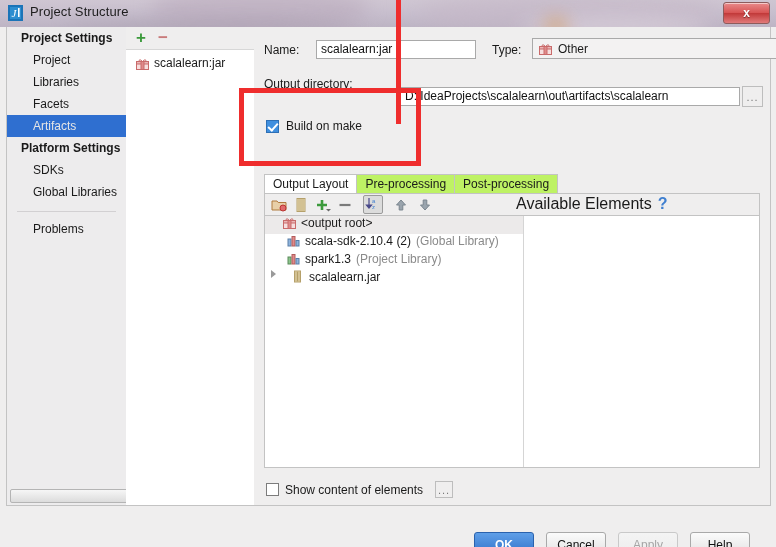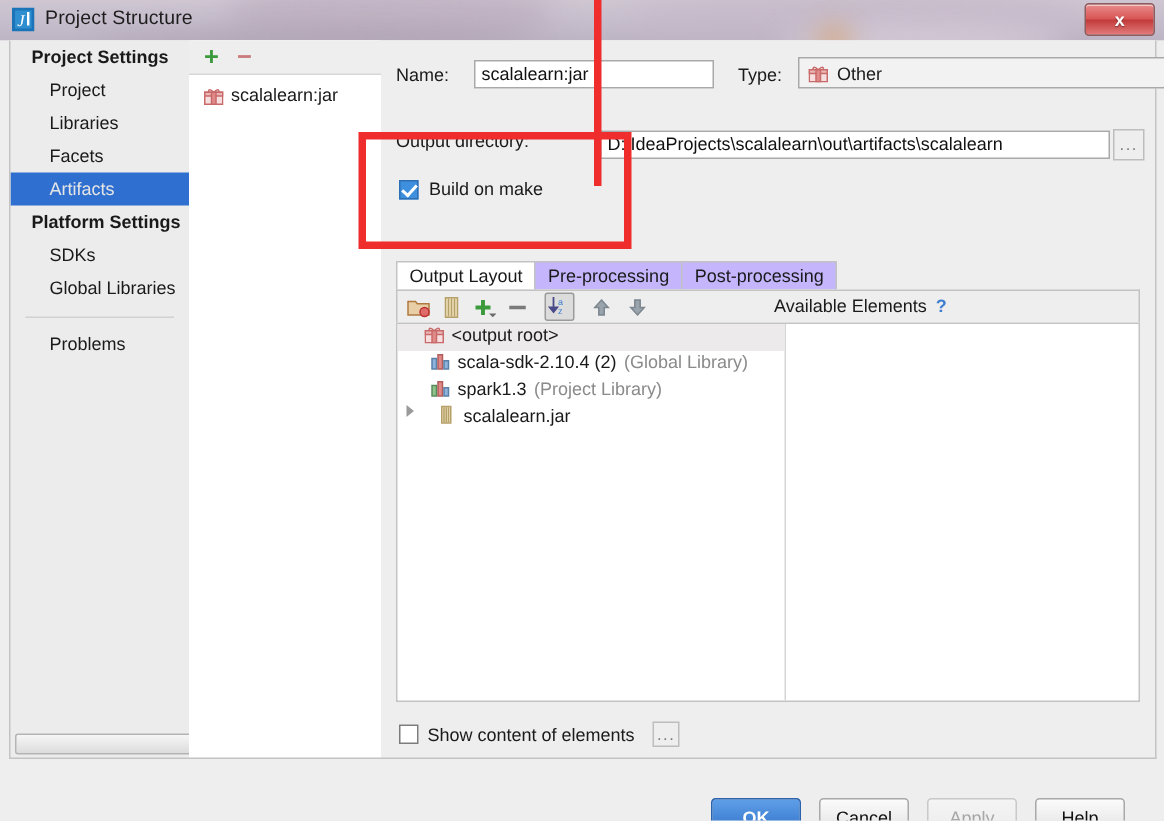--- a/index.html
+++ b/index.html
@@ -109,35 +109,35 @@
   .chk.on{background:#3f8fdf;border-color:#2d6fb5;position:relative;}
   .chk.on:after{
     content:"";position:absolute;left:3px;top:0px;width:4px;height:8px;
     border:solid #fff;border-width:0 2px 2px 0;transform:rotate(42deg);
   }
 
   
   #tabs{position:absolute;left:10px;top:146px;height:20px;display:flex;align-items:flex-end;}
   .tab{
     height:19px;line-height:19px;padding:0 8px;font-size:12px;
-    border:1px solid #c3c3c3;border-bottom:none;background:#c4b5fd;color:#1a1a1a;
+    border:1px solid #c3c3c3;border-bottom:none;background:#bef264;color:#1a1a1a;
     margin-right:-1px;cursor:pointer;box-sizing:border-box;
   }
   .tab.active{background:#fff;}
 
   
   #panel-toolbar{
     position:absolute;left:10px;top:166px;width:496px;height:22px;
     background:#efeeee;border:1px solid #c3c3c3;border-bottom:none;
     display:flex;align-items:center;box-sizing:border-box;
   }
   .ic{width:16px;height:16px;margin-left:6px;cursor:pointer;position:relative;}
   #avail-title{
     position:absolute;right:0px;top:166px;width:258px;height:22px;
-    display:flex;align-items:center;font-size:12px;box-sizing:border-box;padding-left:4px;
+    display:flex;align-items:center;font-size:16px;box-sizing:border-box;padding-left:4px;
   }
   #qmark{color:#3f7fd0;margin-left:6px;font-weight:bold;cursor:pointer;}
   #panels{
     position:absolute;left:10px;top:188px;width:496px;height:253px;
     border:1px solid #c3c3c3;background:#fff;box-sizing:border-box;display:flex;
   }
   #left-tree{width:259px;height:100%;border-right:1px solid #d5d5d5;box-sizing:border-box;overflow:hidden;}
   #right-tree{flex:1;height:100%;overflow:hidden;}
   .tree-row{
     display:flex;align-items:flex-start;gap:5px;height:18px;font-size:12px;
@@ -263,21 +263,21 @@
               <rect x="5" y="4.5" width="3" height="8" fill="#e08a8a" stroke="#c96a6a"></rect>
               <path d="M3 4.5 Q3 1 6.5 4.5" fill="none" stroke="#c96a6a"></path>
               <path d="M10 4.5 Q10 1 6.5 4.5" fill="none" stroke="#c96a6a"></path>
             </svg>
           </span>
           <span>Other</span>
         </div>
         <div class="arrow">▼</div>
       </div>
 
-      <div class="row" style="left:10px;top:60px;">
+      <div class="row" style="left:10px;top:50px;">
         <span class="lbl">Output directory:</span>
       </div>
       <input class="txtfield" style="position: absolute; left: 146px; top: 60px; width: 340px;" value="D:\IdeaProjects\scalalearn\out\artifacts\scalalearn">
       <div class="browsebtn" style="position:absolute;left:488px;top:59px;">...</div>
 
       <div class="row" style="left:12px;top:92px;gap:7px;">
         <span class="chk on"></span>
         <span class="lbl">Build on make</span>
       </div>
 

